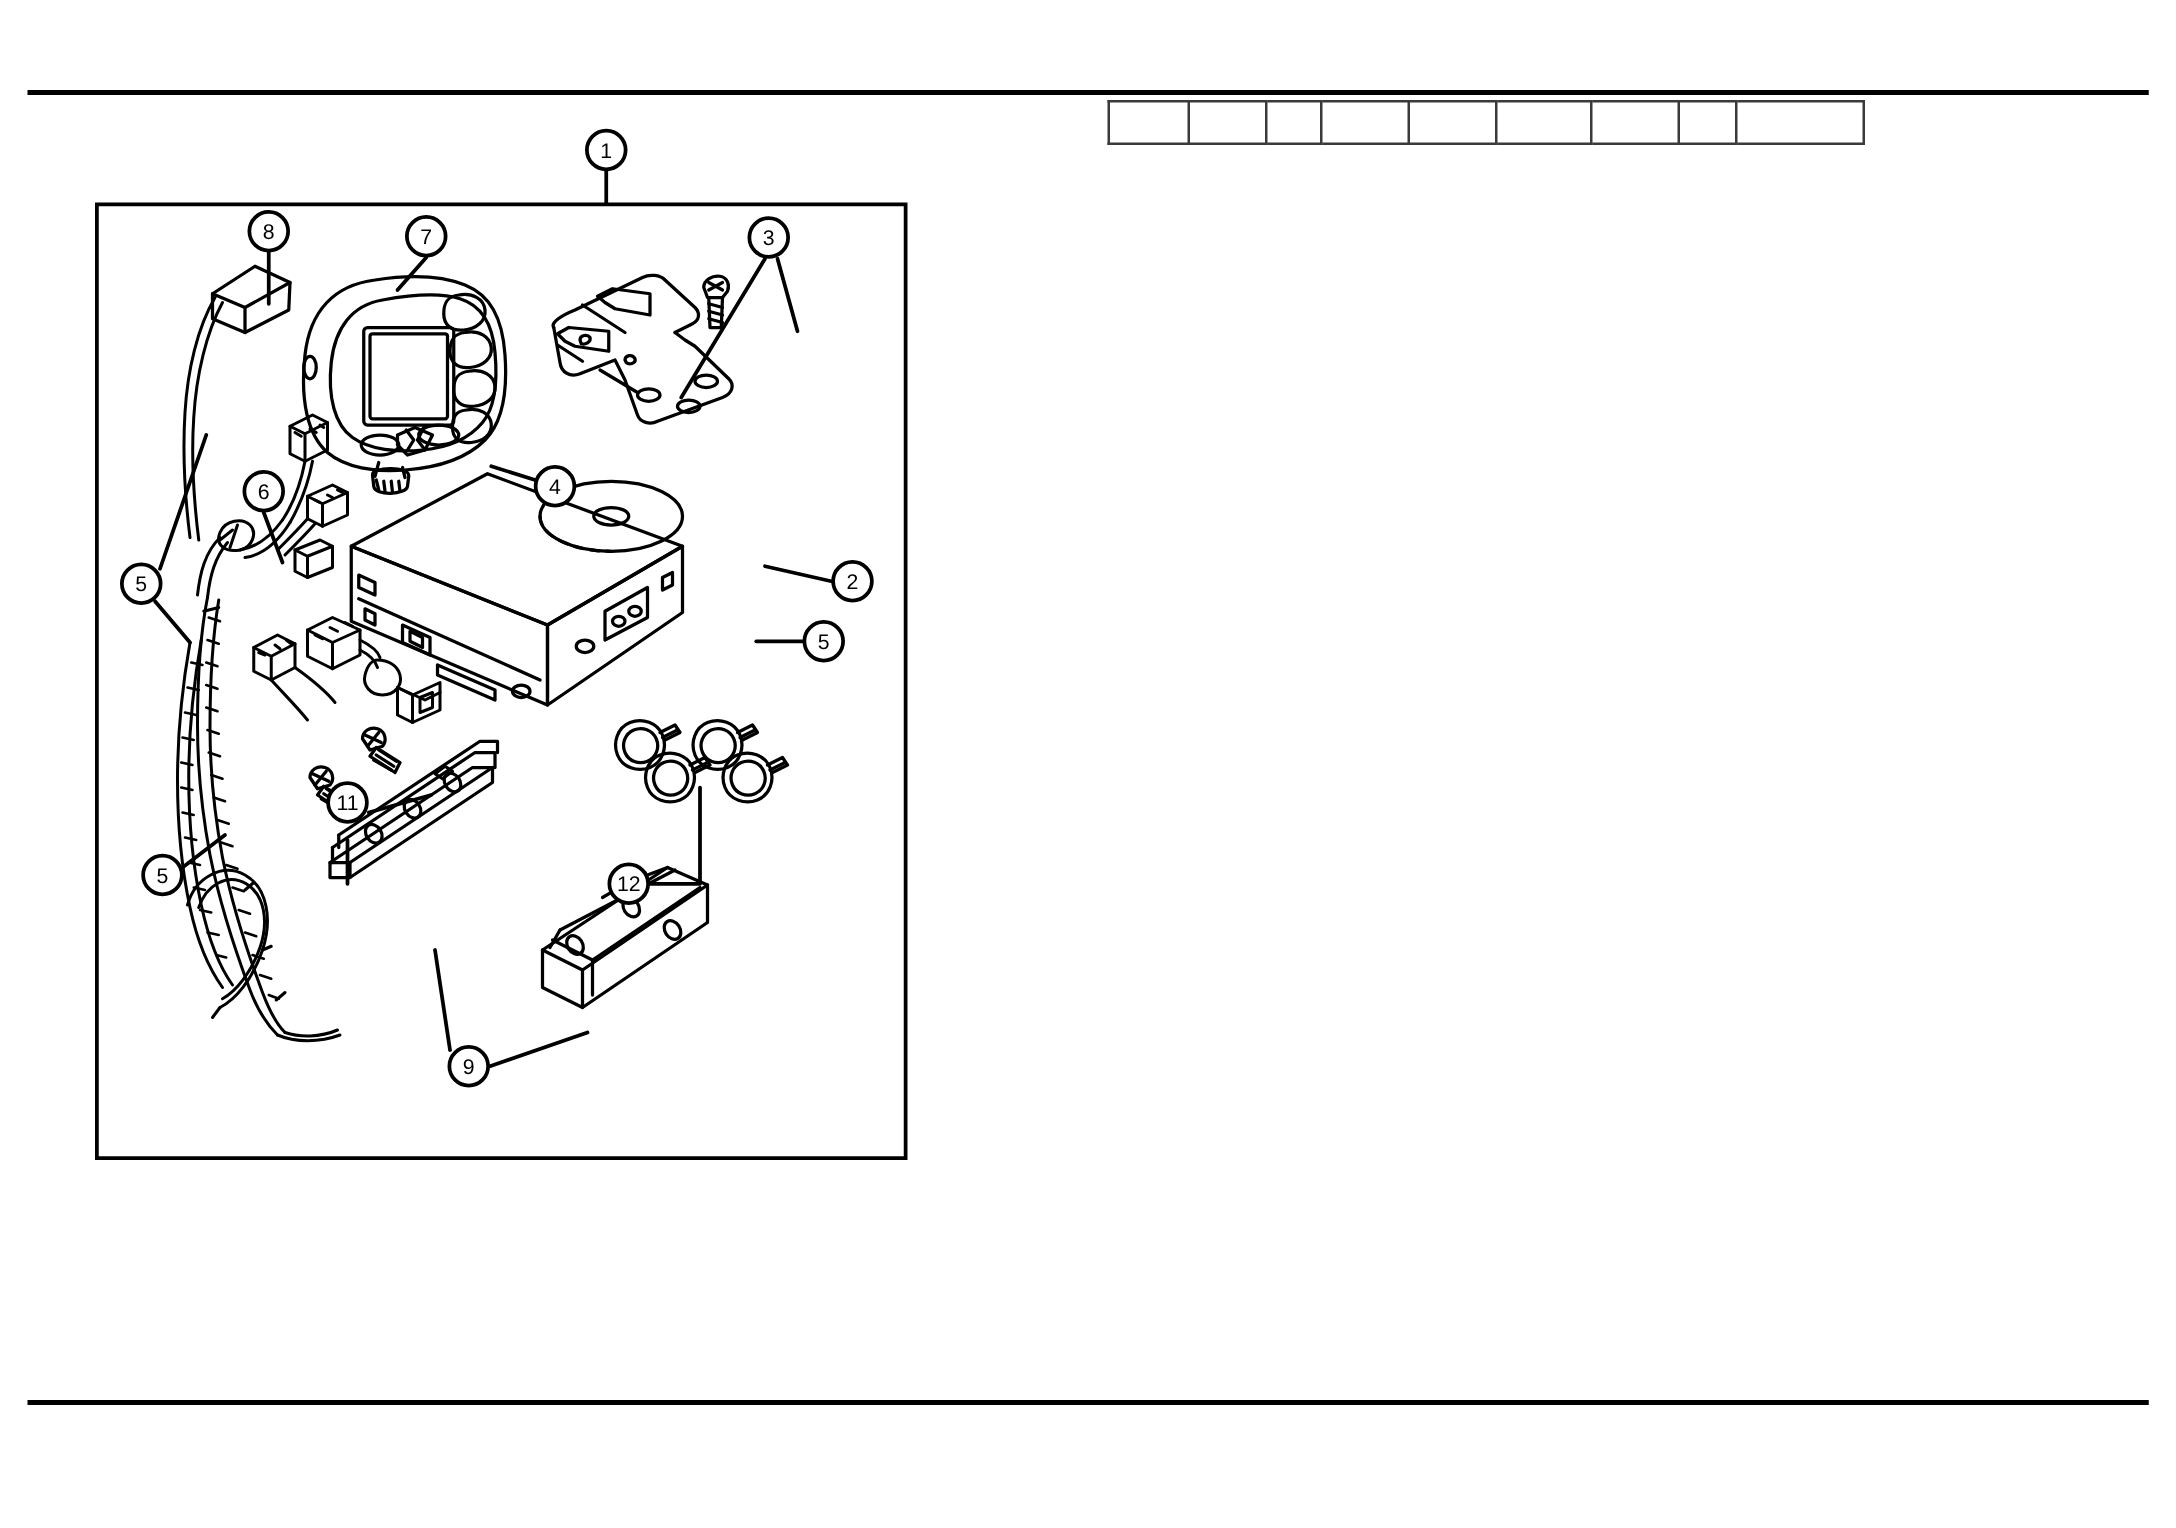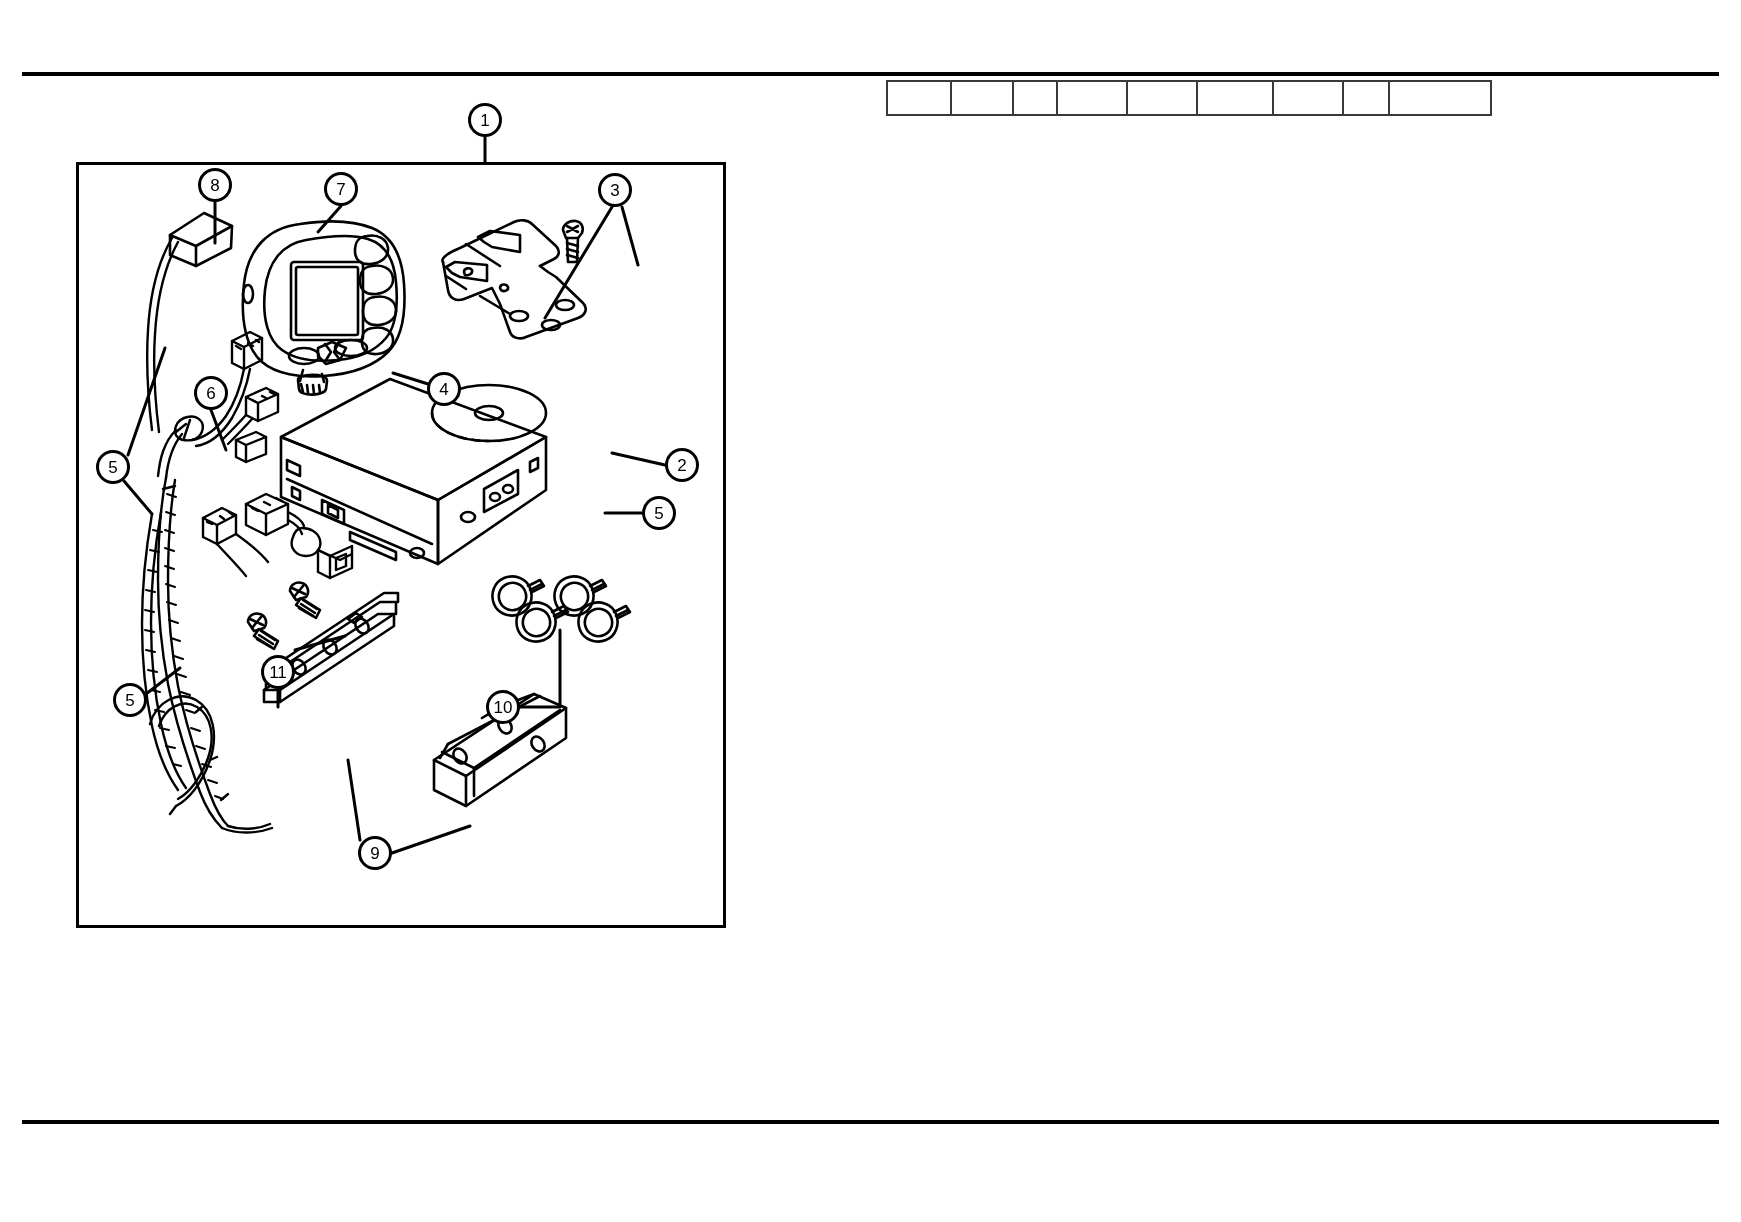--- a/index.html
+++ b/index.html
@@ -347,23 +347,23 @@
     </div>
   <div class="callout" style="left:96px;top:450px;">
       <span>5</span>
     </div>
   <div class="callout" style="left:642px;top:496px;">
       <span>5</span>
     </div>
   <div class="callout" style="left:113px;top:683px;">
       <span>5</span>
     </div>
-  <div class="callout" style="left:261px;top:655px;">
+  <div class="callout" style="left:261px;top:625px;">
       <span>11</span>
     </div>
   <div class="callout" style="left:486px;top:690px;">
-      <span>10</span>
+      <span>12</span>
     </div>
   <div class="callout" style="left:358px;top:836px;">
       <span>9</span>
     </div>
 
 </div>
 
 </body></html>

